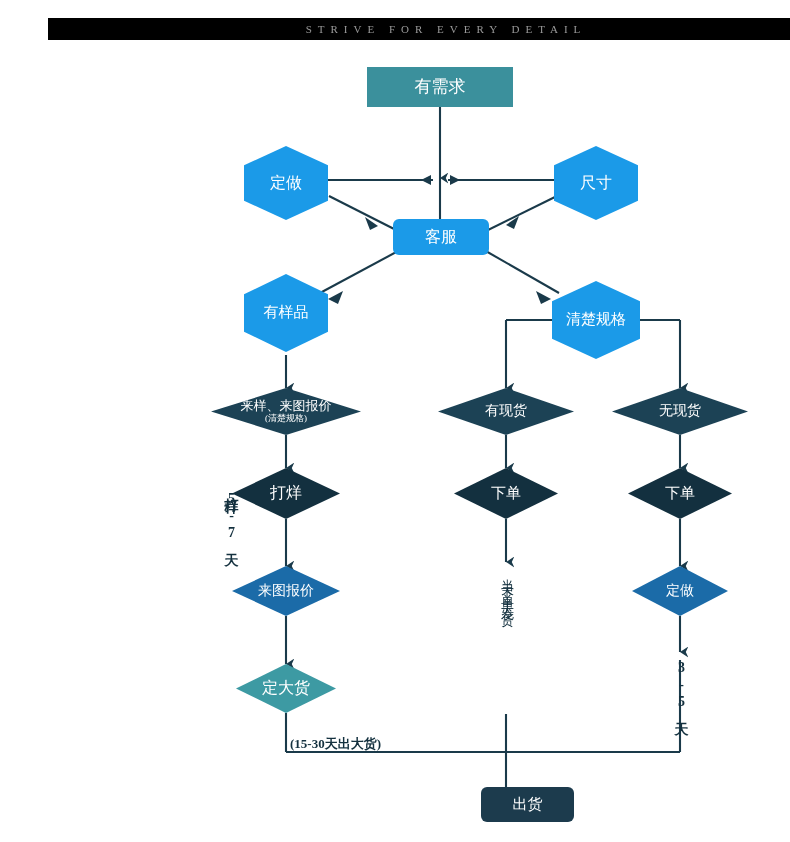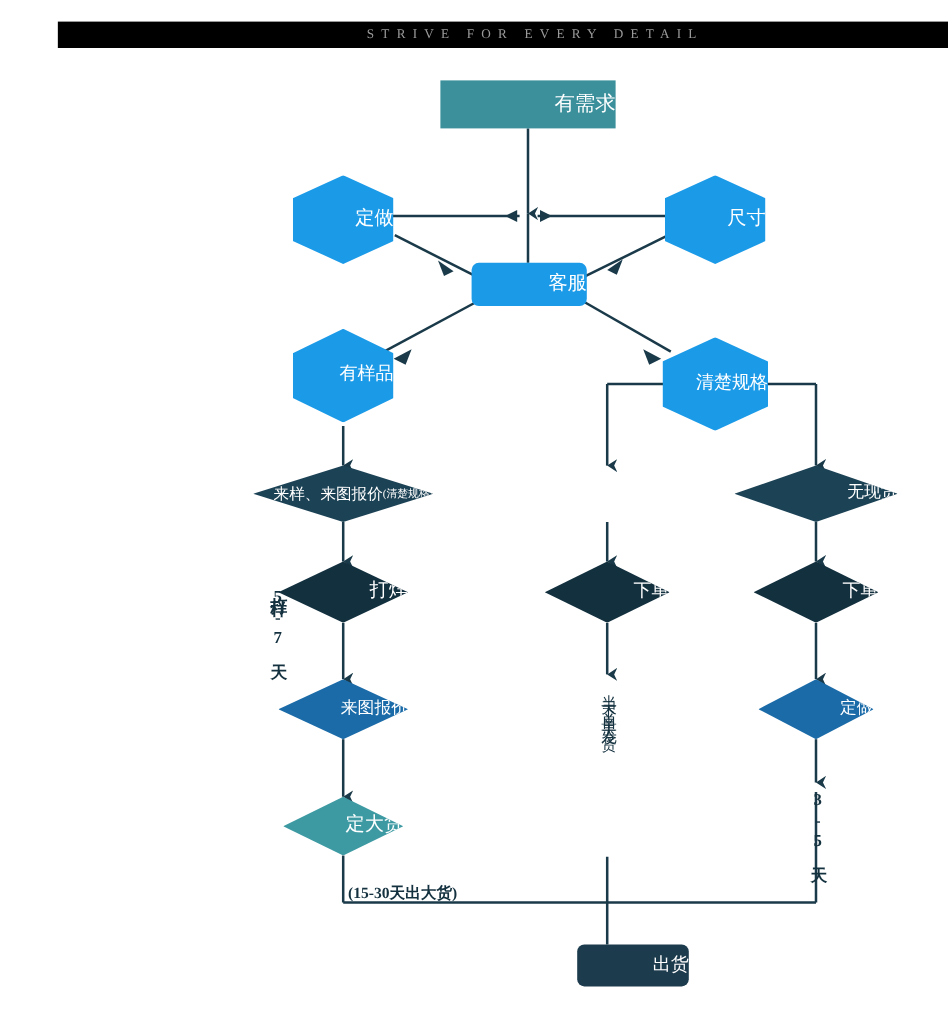--- a/index.html
+++ b/index.html
@@ -51,21 +51,21 @@
     top: 0;
     width: 790px;
     height: 842px;
   }
 
   
   .node {
     position: absolute;
     display: flex;
     align-items: center;
-    justify-content: flex-end;
+    justify-content: center;
     text-align: center;
     color: #ffffff;
     font-family: "Liberation Serif", "DejaVu Serif", serif;
     box-sizing: border-box;
     user-select: none;
   }
   .node .label { line-height: 1.05; white-space: nowrap; }
   .node .sub {
     display: block;
     font-size: 9px;
@@ -190,37 +190,40 @@
   </div>
 
   <div class="node rect-round" style="left:345px; top:219px; width:96px; height:36px; background:#1b9ae8; font-size:16px;">
     <span class="label">客服</span>
   </div>
 
   <div class="node hex" style="left:504px; top:281px; width:88px; height:78px; background:#1b9ae8; font-size:15px;">
     <span class="label">清楚规格</span>
   </div>
 
-  <div class="node dia" style="left:163px; top:388px; width:150px; height:47px; background:#1c4255; font-size:13px; flex-direction:row;">
+  <div class="node dia" style="left:163px; top:388px; width:150px; height:47px; background:#1c4255; font-size:13px; flex-direction:column;">
     <span class="label">来样、来图报价</span>
     <span class="sub">(清楚规格)</span>
   </div>
 
   <div class="node dia" style="left:184px; top:468px; width:108px; height:51px; background:#13303f; font-size:16px;">
     <span class="label">打烊</span>
   </div>
 
   <div class="node dia" style="left:184px; top:566px; width:108px; height:50px; background:#1b6ba8; font-size:14px;">
     <span class="label">来图报价</span>
   </div>
 
   <div class="node dia" style="left:188px; top:664px; width:100px; height:49px; background:#3d9aa3; font-size:16px;">
     <span class="label">定大货</span>
   </div>
 
+  <div class="node dia" style="left:390px; top:388px; width:136px; height:47px; background:#1c4255; font-size:14px;">
+    <span class="label">有现货</span>
+  </div>
 
   <div class="node dia" style="left:564px; top:388px; width:136px; height:47px; background:#1c4255; font-size:14px;">
     <span class="label">无现货</span>
   </div>
 
   <div class="node dia" style="left:406px; top:468px; width:104px; height:51px; background:#13303f; font-size:15px;">
     <span class="label">下单</span>
   </div>
 
   <div class="node dia" style="left:580px; top:468px; width:104px; height:51px; background:#13303f; font-size:15px;">

